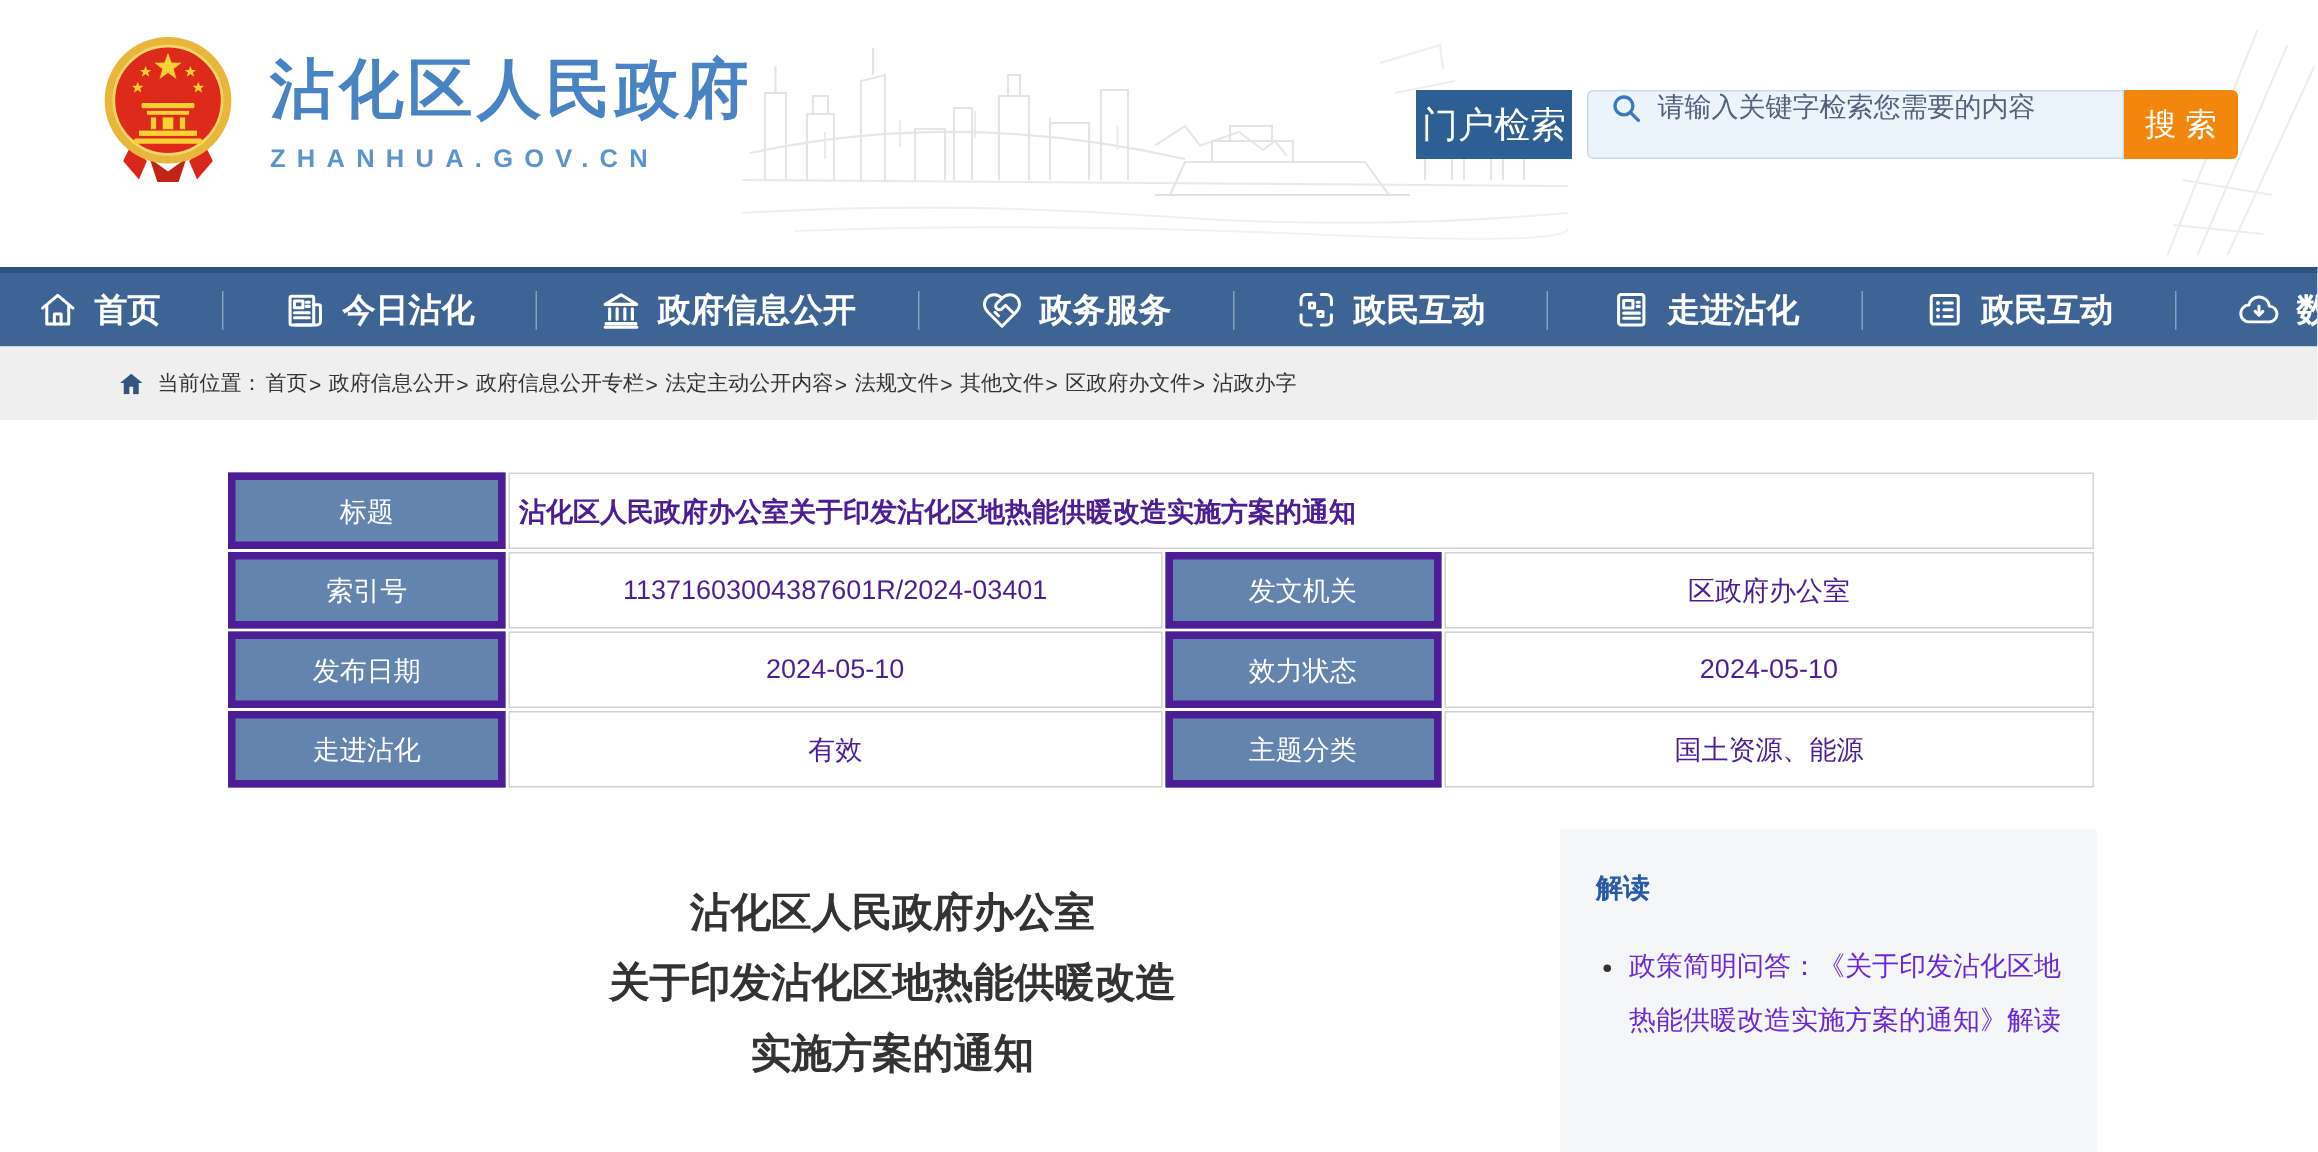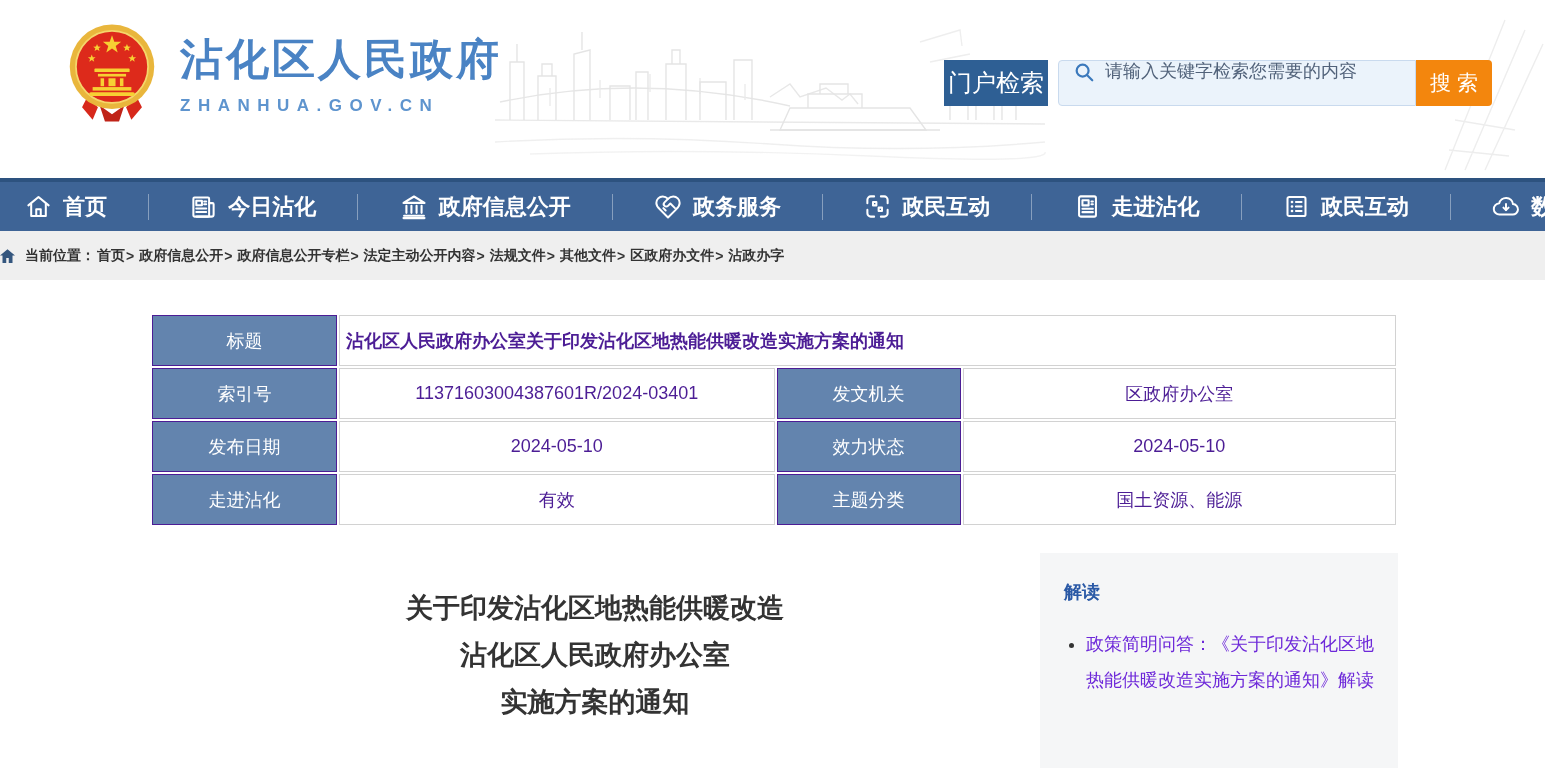--- a/index.html
+++ b/index.html
@@ -35,33 +35,33 @@
   .nav-inner { width: 1640px; height: 49px; display: flex; align-items: center; }
   .nav-item { display: flex; align-items: center; gap: 11px; color: #fff; text-decoration: none;
     font-size: 22px; font-weight: bold; white-space: nowrap; cursor: pointer; }
   .nav-item svg { display: block; }
   .nav-sep { width: 1px; height: 26px; background: rgba(255,255,255,.38); }
   .nav-inner > * { margin: 0 auto; }
   .nav-inner > .nav-item:first-child { margin-left: 25px; }
 
   
   .breadcrumb-bar { height: 49px; background: #EFEFEF; display: flex; align-items: center;
-    font-size: 14px; color: #333; font-weight: bold; }
+    padding-left: 80px; font-size: 14px; color: #333; }
   .breadcrumb-bar .crumb { color: #333; text-decoration: none; cursor: pointer; }
   .breadcrumb-bar .sep { margin: 0 5px 0 1px; color: #333; }
   .crumb-prefix { margin: 0 2px 0 10px; }
 
   
   .content { width: 1248px; margin: 0 0 0 150px; }
 
   table.doc-table { margin-top: 33px; border-collapse: separate; border-spacing: 2px;
     width: 1248px; background: #fff; }
   table.doc-table td { height: 51px; font-size: 18px; color: #4c1d95; text-align: center;
     border: 1px solid #D2D2D2; background: #fff; }
-  table.doc-table td.label { background: #6384AE; color: #fff; border: 1px solid #4c1d95; }
+  table.doc-table td.label { background: #6384AE; color: #fff; border: 5px solid #4c1d95; }
   td.doc-title-cell { text-align: left !important; font-weight: bold; font-size: 19px;
     color: #1f1f1f; padding-left: 6px; }
 
   .body-row { display: flex; margin-top: 26px; align-items: flex-start; }
   .article-col { width: 890px; }
   .article-title { padding-top: 32px; text-align: center; font-size: 27px; font-weight: bold;
     color: #333; line-height: 47px; }
 
   .interpret-panel { width: 358px; background: #F5F6F7; padding: 27px 24px 40px 24px; min-height: 320px; }
   .interpret-heading { font-size: 18px; font-weight: bold; color: #2A59A6; }
@@ -279,22 +279,22 @@
         <td>有效</td>
         <td class="label">主题分类</td>
         <td>国土资源、能源</td>
       </tr>
     </tbody>
       </table>
 
     <div class="body-row">
       <div class="article-col">
         <h1 class="article-title">
+          <div>沾化区人民政府办公室</div>
           <div>关于印发沾化区地热能供暖改造</div>
-          <div>沾化区人民政府办公室</div>
           <div>实施方案的通知</div>
         </h1>
       </div>
 
       <aside class="interpret-panel">
         <div class="interpret-heading">解读</div>
         <ul class="interpret-list">
           <li>
             <a>政策简明问答：《关于印发沾化区地热能供暖改造实施方案的通知》解读</a>
           </li>

